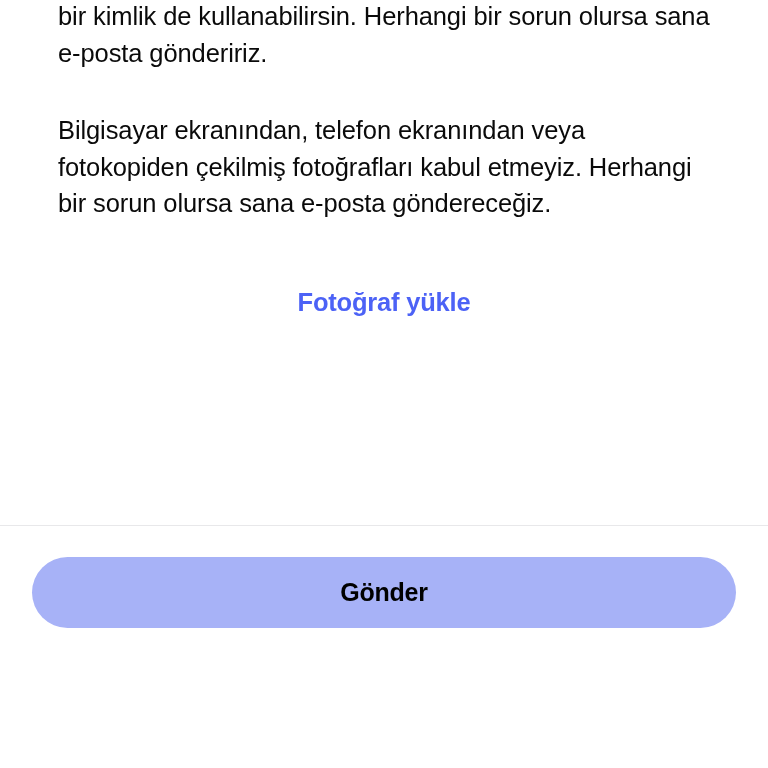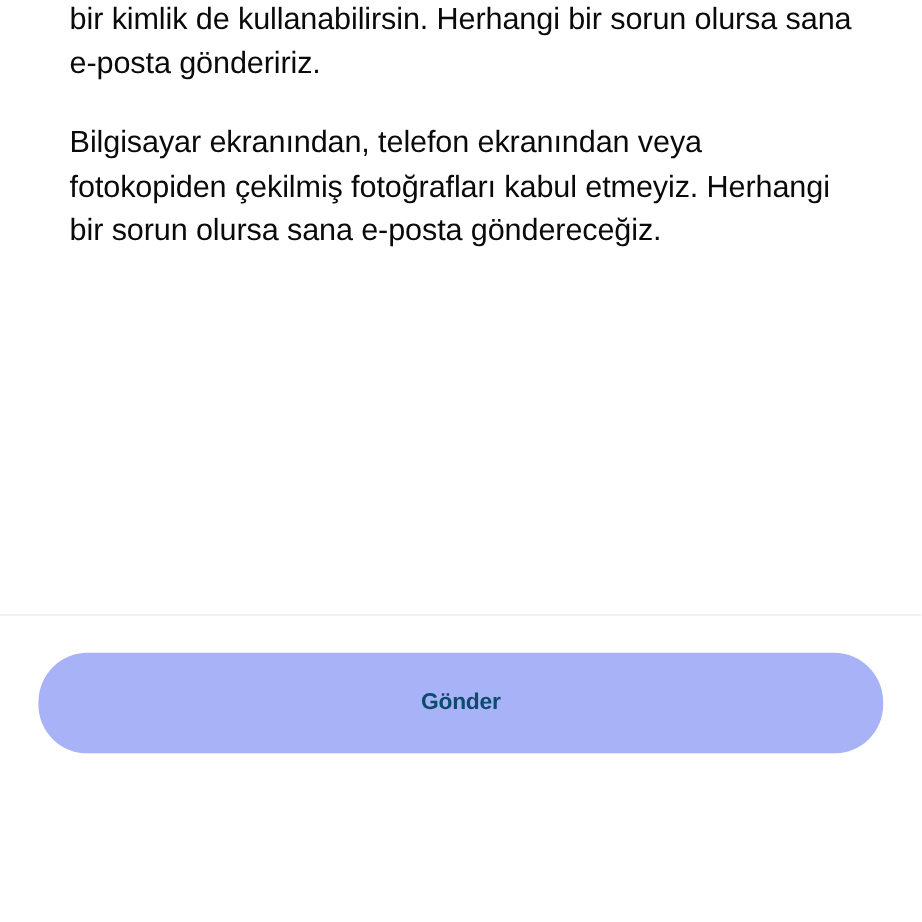--- a/index.html
+++ b/index.html
@@ -28,21 +28,21 @@
     box-sizing: border-box;
   }
   .para {
     font-size: 25.5px;
     line-height: 36.5px;
     color: #0a0a0a;
     letter-spacing: -0.1px;
     margin: 0;
   }
   .para + .para {
-    margin-top: 30px;
+    margin-top: 41px;
   }
   .first-para {
     margin-top: -2px;
   }
   .upload-wrap {
     text-align: center;
     margin-top: 64px;
   }
   .upload-link {
     display: inline-block;
@@ -60,47 +60,50 @@
   }
   .footer {
     flex: 0 0 auto;
     border-top: 1px solid #e8e8ea;
     padding: 31px 32px 0 32px;
     box-sizing: border-box;
     background: #ffffff;
   }
   .submit-button {
     width: 100%;
-    height: 84px;
+    height: 71px;
     border: none;
     border-radius: 41px;
     background: #a7b2f7;
-    color: #0c4a6e;
+    color: #000000;
     font-family: "Liberation Sans", sans-serif;
-    font-size: 19px;
+    font-size: 25px;
     font-weight: bold;
     letter-spacing: -0.2px;
     cursor: default;
     display: block;
   }
   .bottom-gap {
     flex: 0 0 auto;
     height: 140px;
     background: #ffffff;
   }
 </style>
 </head>
 <body>
 
 <div class="screen">
 
   <div class="content">
     <p class="para first-para">bir kimlik de kullanabilirsin. Herhangi bir sorun olursa sana e-posta göndeririz.</p>
     <p class="para">Bilgisayar ekranından, telefon ekranından veya fotokopiden çekilmiş fotoğrafları kabul etmeyiz. Herhangi bir sorun olursa sana e-posta göndereceğiz.</p>
 
+    <div class="upload-wrap">
+      <a class="upload-link" href="#">Fotoğraf yükle</a>
+    </div>
   </div>
 
   <div class="spacer"></div>
 
   <div class="footer">
     <button class="submit-button" disabled="">Gönder</button>
   </div>
 
   <div class="bottom-gap"></div>
 

